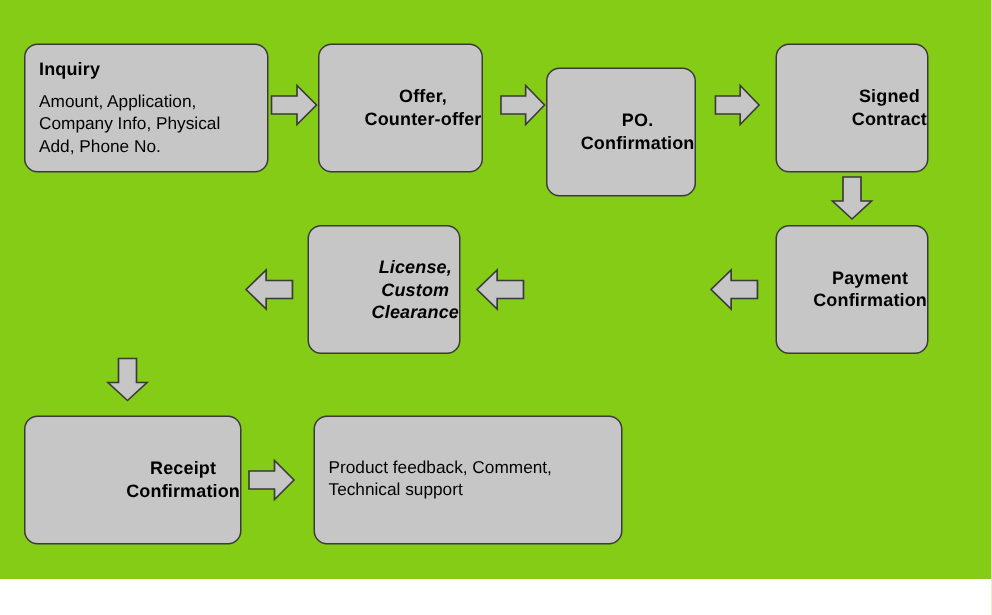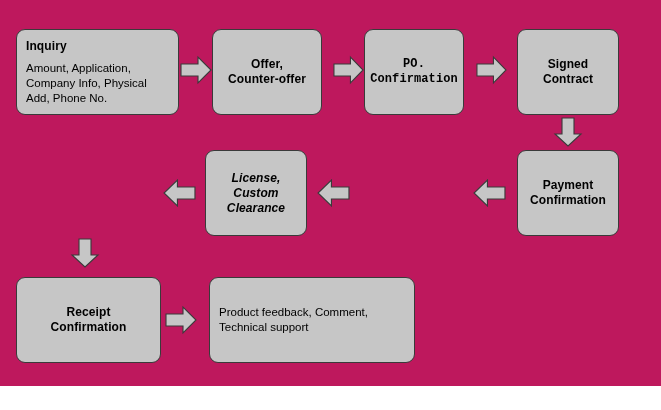--- a/index.html
+++ b/index.html
@@ -11,37 +11,37 @@
   body {
     font-family: "Liberation Sans", sans-serif;
     width: 661px;
     height: 410px;
     overflow: hidden;
   }
   #canvas {
     position: relative;
     width: 661px;
     height: 386px;
-    background: #be185d;
+    background: #84cc16;
   }
 
   
   .node {
     position: absolute;
     box-sizing: border-box;
     background: #c6c6c6;
     border: 1px solid #3a3a3a;
     border-radius: 9px;
     color: #000000;
     display: flex;
     flex-direction: column;
     overflow: hidden;
   }
   .node.center {
-    align-items: center;
+    align-items: flex-end;
     justify-content: center;
     text-align: center;
   }
   .node.left {
     align-items: flex-start;
     justify-content: center;
     text-align: left;
     padding: 0 9px;
   }
   .node-title {
@@ -102,21 +102,21 @@
     <div class="node-title multiline">Offer,
 Counter-offer</div>
   </div>
 
   <div class="arrow" style="left:333px; top:55px; width:31px; height:30px;">
     <svg viewBox="0 0 32 30" preserveAspectRatio="none">
       <polygon points="1,9 18,9 18,2 31,15 18,28 18,21 1,21"></polygon>
     </svg>
   </div>
 
-  <div class="node center" style="left:364px; top:29px; width:100px; height:86px;font-family:Liberation Mono, monospace;">
+  <div class="node center" style="left:364px; top:45px; width:100px; height:86px;">
     <div class="node-title multiline">PO.
 Confirmation</div>
   </div>
 
   <div class="arrow" style="left:476px; top:55px; width:31px; height:30px;">
     <svg viewBox="0 0 32 30" preserveAspectRatio="none">
       <polygon points="1,9 18,9 18,2 31,15 18,28 18,21 1,21"></polygon>
     </svg>
   </div>
 

